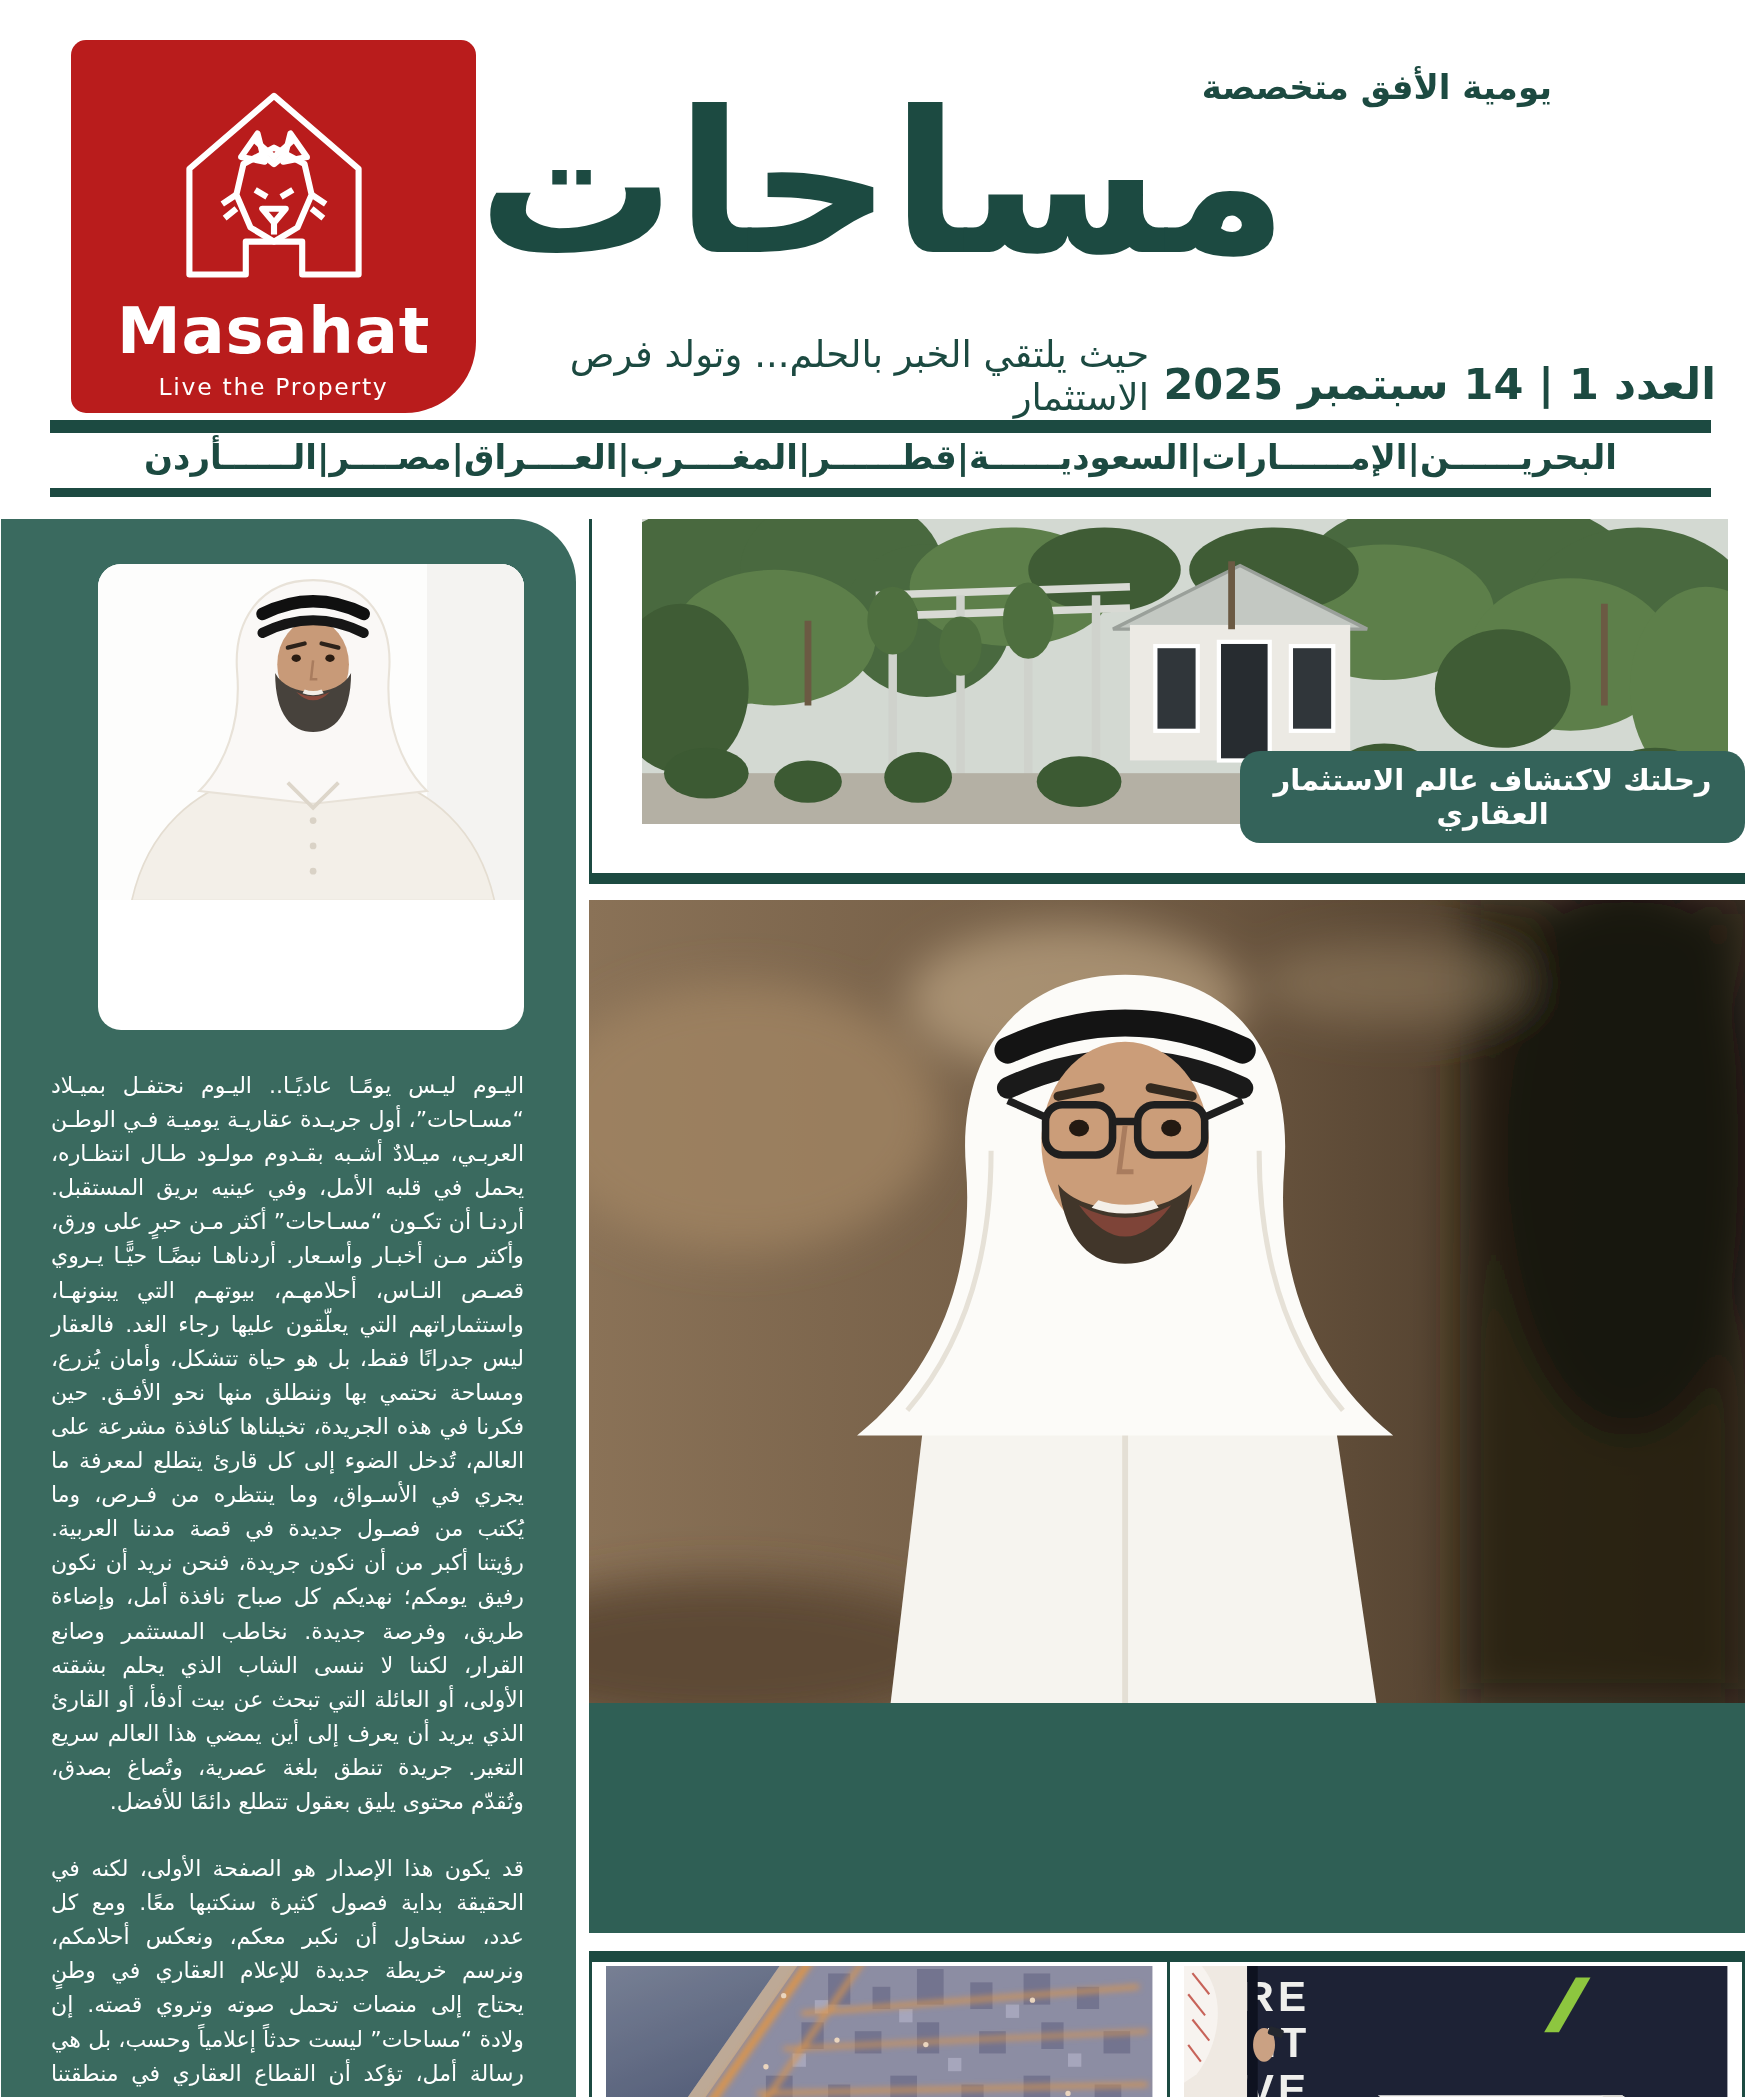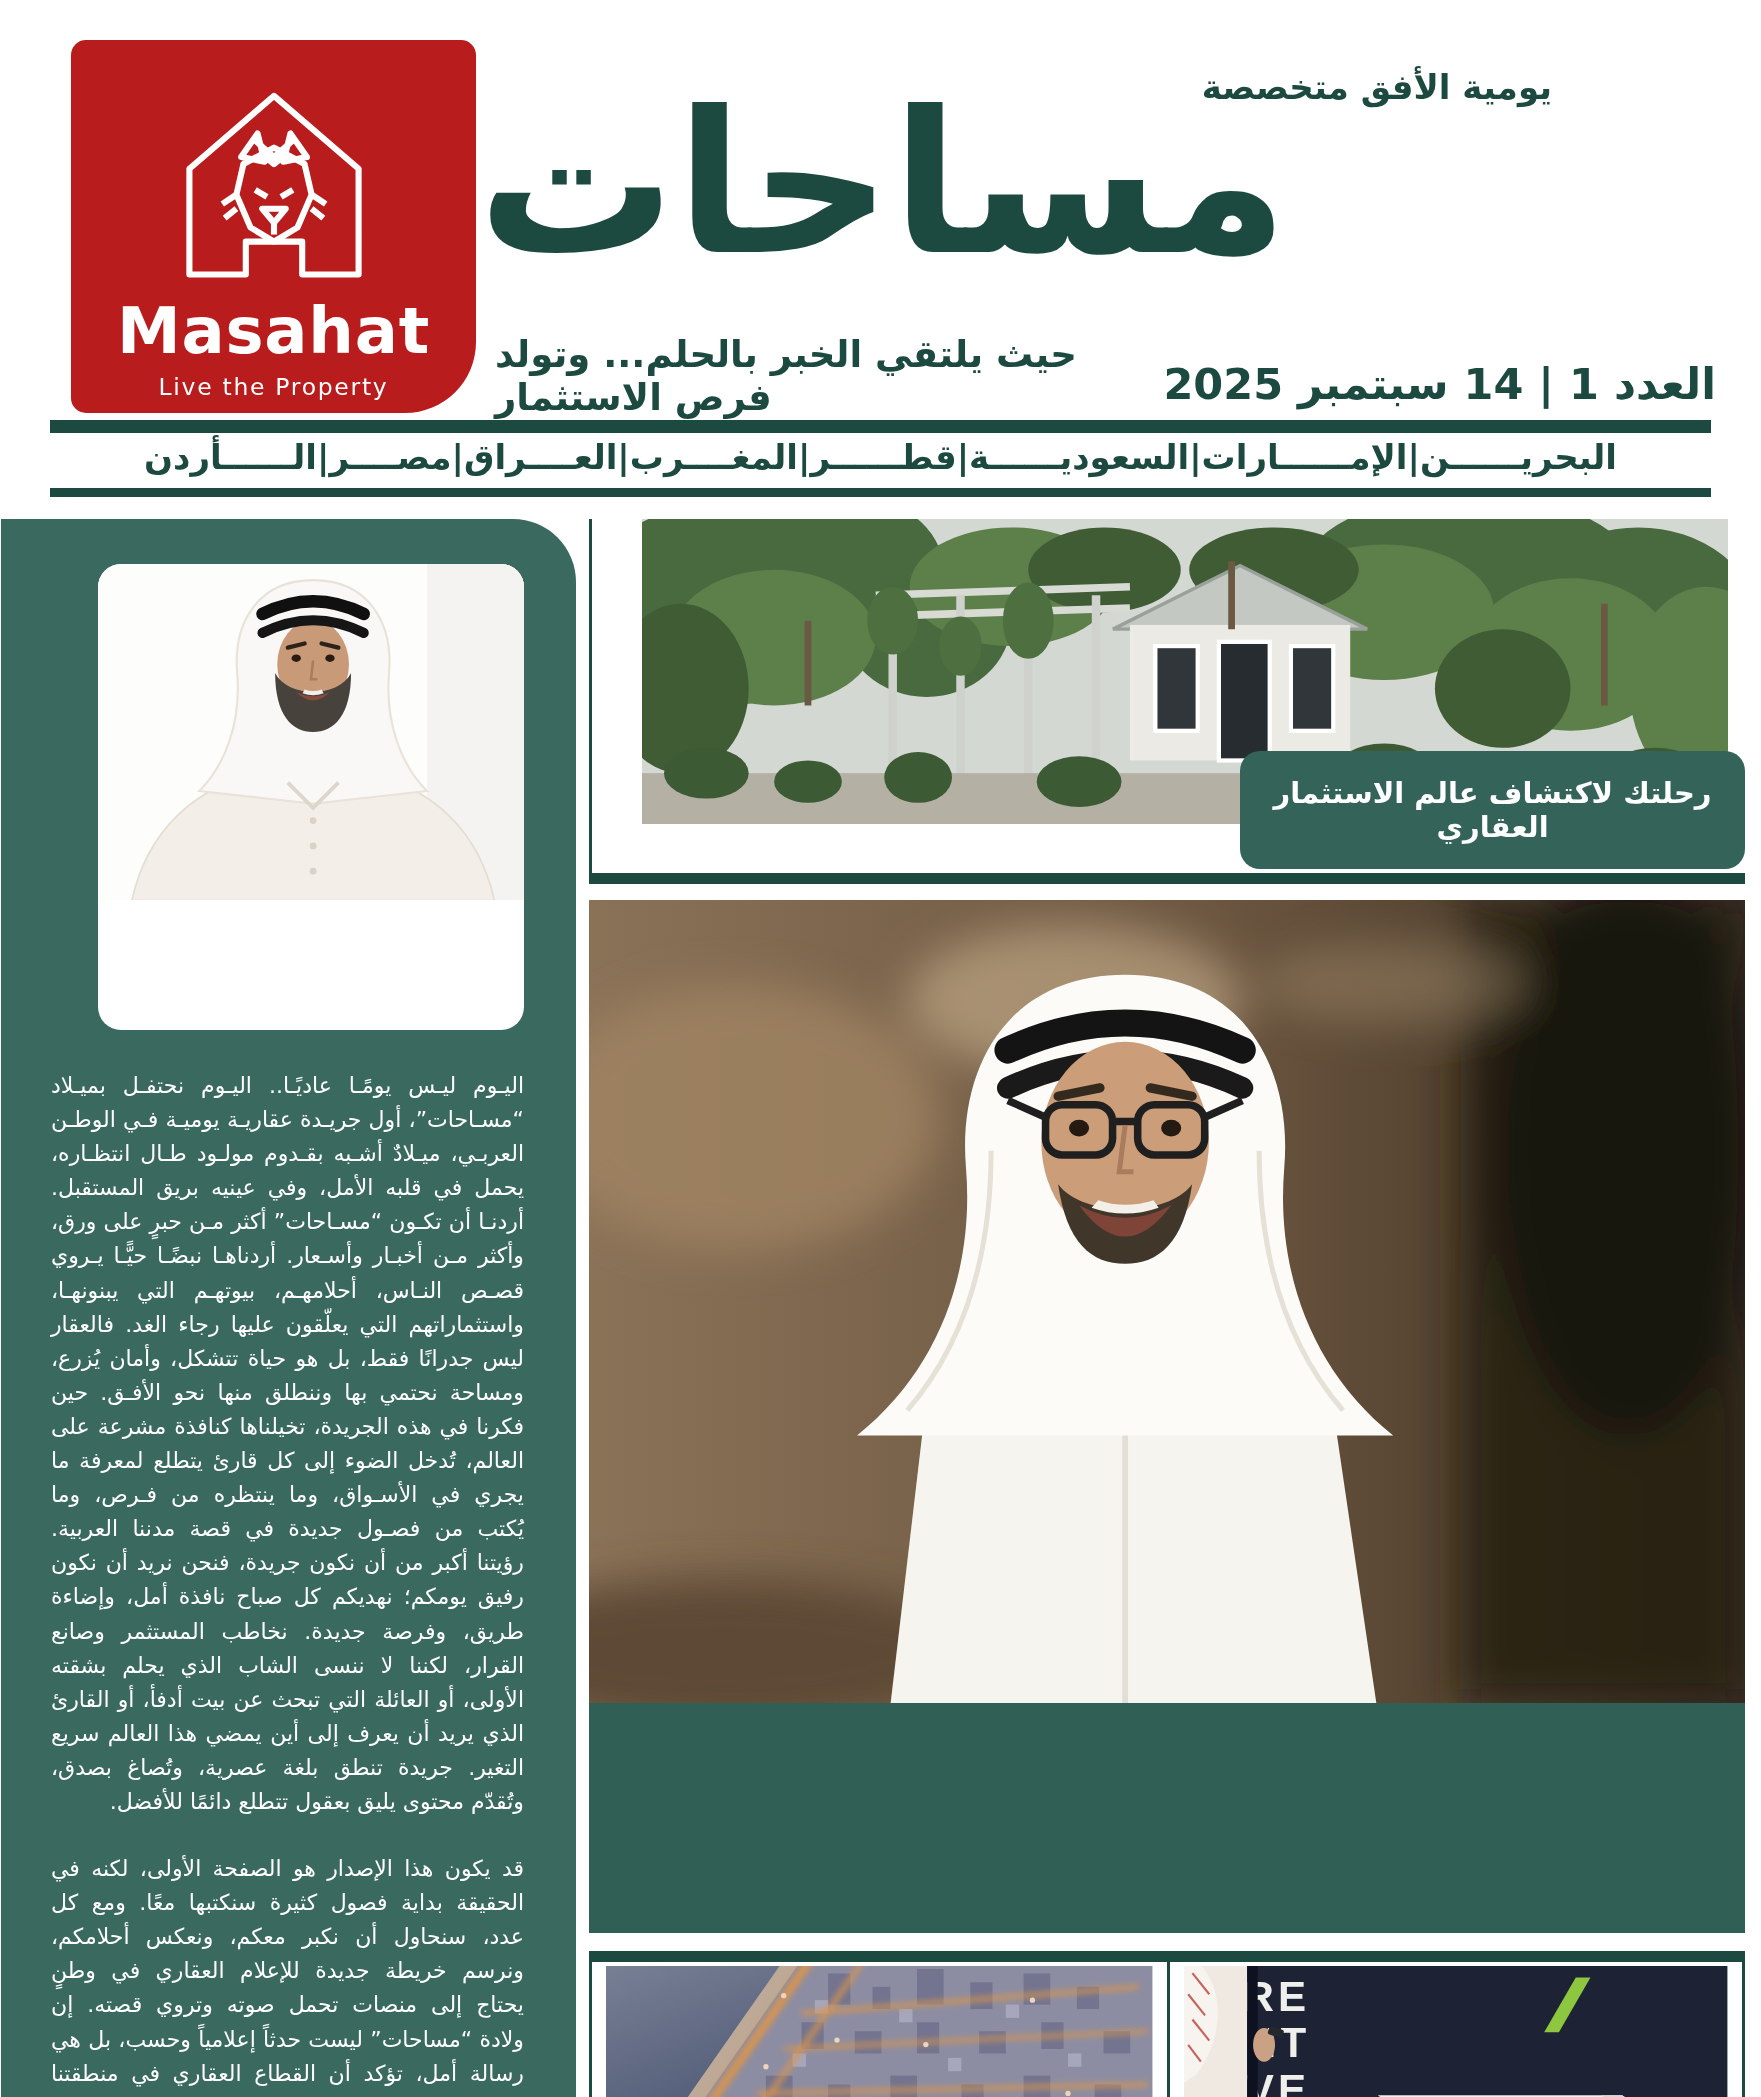--- a/index.html
+++ b/index.html
@@ -8,37 +8,37 @@
   .abs{position:absolute}
   .green{color:#1C4A41}
   
   #logo-box{left:71px;top:40px;width:405px;height:373px;background:#b91c1c;
             border-radius:15px 15px 71px 15px;display:flex;flex-direction:column;align-items:center;padding-top:23px}
   #logo-art{width:260px;height:235px}
   #logo-name{color:#fff;font-size:64px;font-weight:700;letter-spacing:0.8px;line-height:1.05}
   #logo-tagline{color:#fff;font-size:23.5px;letter-spacing:1.7px;margin-top:7.6px;font-weight:400}
   #masthead-small{right:210px;top:67px;font-size:34px;font-weight:700}
   #paper-title{left:516px;top:71px;width:772px;text-align:center;font-size:197px;font-weight:700;line-height:1.15}
-  #paper-tagline{left:495px;top:333px;width:654px;text-align:left;font-size:37px;font-weight:700}
+  #paper-tagline{left:495px;top:333px;width:654px;text-align:right;font-size:37px;font-weight:400}
   #issue-line{right:46px;top:359px;font-size:43px;font-weight:700}
   .hrule{left:50px;width:1661px;background:#1C4A41;position:absolute}
   #rule-a{top:420px;height:12.6px}
   #countries-bar{left:50px;top:437px;width:1661px;text-align:center;font-size:34px;font-weight:700}
   #rule-b{top:488px;height:9.2px}
   
   #sidebar{left:0;top:519px;width:576px;height:2039px;background:#3A6A5F;border-radius:0 63px 0 0}
   #portrait-card{position:absolute;left:98px;top:45px;width:426px;height:466px;background:#fff;border-radius:23px;overflow:hidden}
   #portrait-art{width:100%;height:336px;display:block}
   .card-heading{margin-top:5.9px;text-align:center;font-size:34px;font-weight:700;color:#C49A5E;line-height:1.35}
   #sidebar-text{position:absolute;left:51px;top:550px;width:473px;color:#fff;font-size:22px;line-height:1.55;text-align:justify}
   #sidebar-text p+p{margin-top:33px}
   
   #vline-top{left:589px;top:519px;width:3.4px;height:357px;background:#1C4A41}
   #garden-img{left:642px;top:519px;width:1086px;height:305px;overflow:hidden}
-  #hero-caption{left:1240px;top:751px;width:505px;height:118px;background:#34635A;border-radius:20px;color:#fff;
+  #hero-caption{left:1240px;top:751px;width:505px;height:92px;background:#34635A;border-radius:20px;color:#fff;
                 display:flex;align-items:center;justify-content:center;font-size:29px;font-weight:700;text-align:center;padding:0 17px}
   #rule-c{left:589px;top:873px;width:1156px;height:11px;background:#1C4A41;position:absolute}
   #main-photo{left:589px;top:900px;width:1156px;height:803px;overflow:hidden}
   #interview-block{left:589px;top:1703px;width:1156px;height:230px;background:#2F5F55;color:#fff;
                    display:flex;flex-direction:column;justify-content:center;gap:34px;text-align:center;padding:0 25px}
   #interview-kicker{font-size:35px;font-weight:700}
   #interview-headline{font-size:31px;font-weight:700}
   #rule-d{left:589px;top:1951px;width:1156px;height:11px;background:#1C4A41;position:absolute}
   
   #articles{left:589px;top:1962px;width:1156px;height:560px;display:flex;border-left:3.4px solid #1C4A41;border-right:3.4px solid #1C4A41;overflow:hidden}

